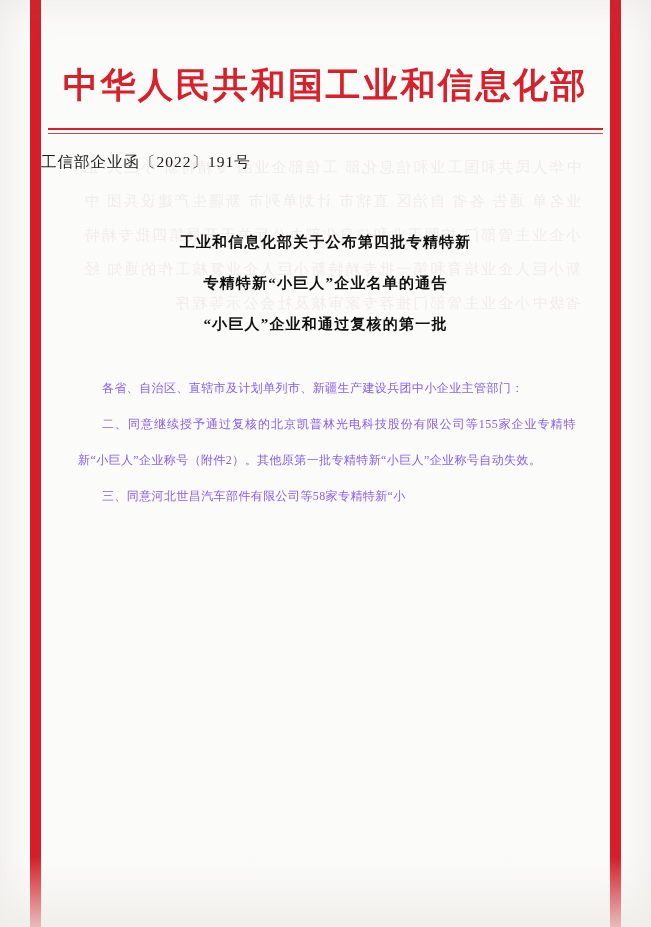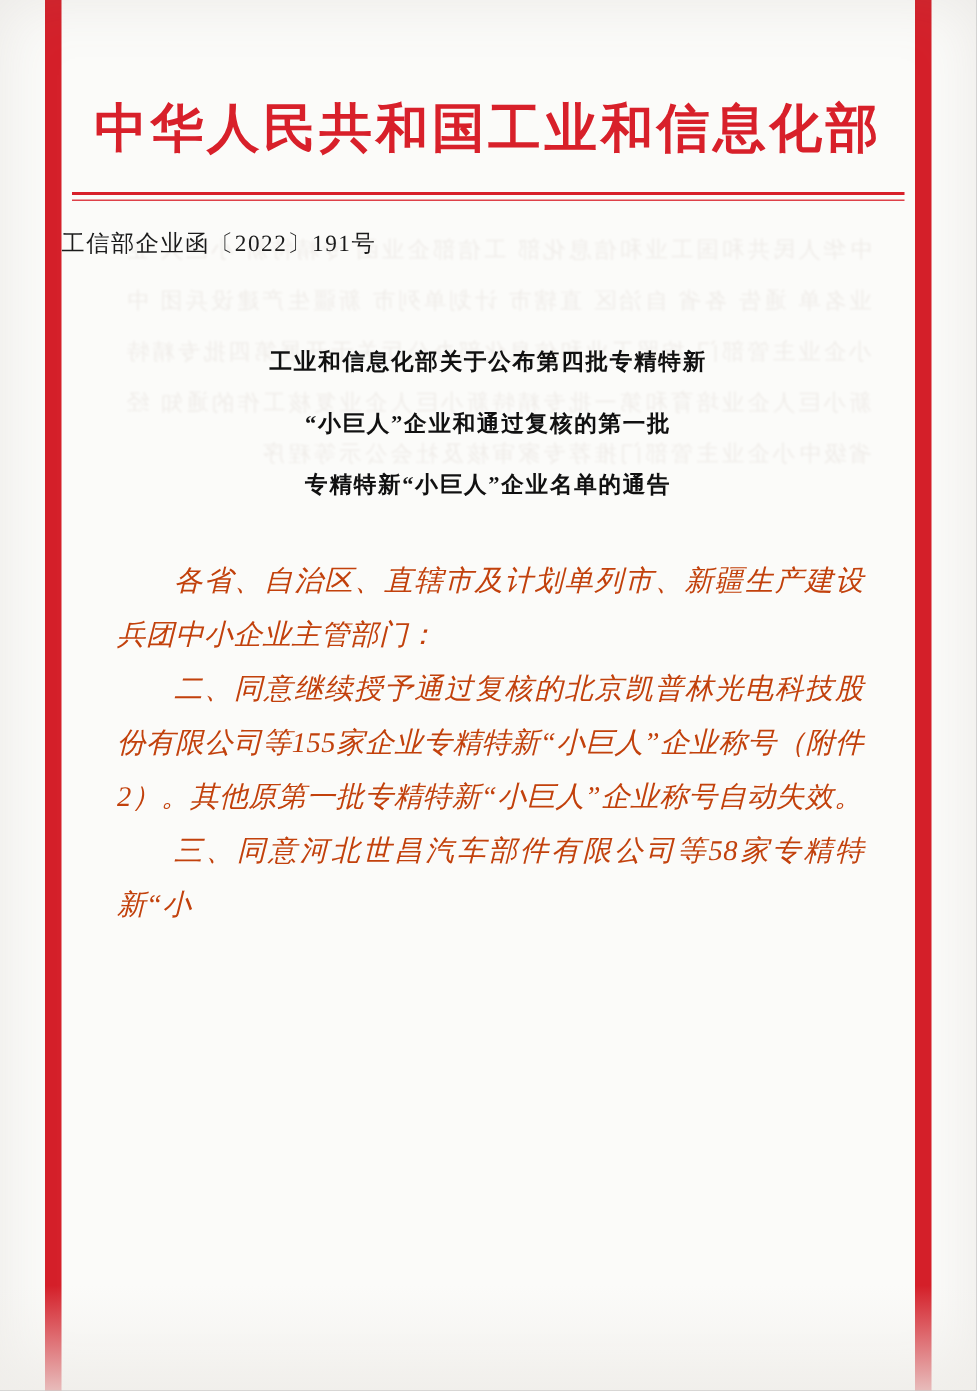--- a/index.html
+++ b/index.html
@@ -103,26 +103,25 @@
     color: #111;
     letter-spacing: 1.2px;
     line-height: 41px;
     white-space: nowrap;
   }
   .body-text {
     position: absolute;
     top: 370px;
     left: 78px;
     width: 498px;
-    font-size: 19px;
+    font-size: 12px;
     line-height: 36px;
-    color: #c2410c;
+    color: #8b5cf6;
     text-align: justify;
     letter-spacing: 0.4px;
-    font-style: italic;
   }
   .body-text p {
     margin: 0 0 0 0;
     text-align: justify;
     text-justify: inter-ideograph;
   }
   .indent { text-indent: 2em; }
   .page-shadow {
     position: absolute;
     left: 0; top: 0; right: 0; bottom: 0;
@@ -155,22 +154,22 @@
       <div class="masthead-title">中华人民共和国工业和信息化部</div>
     </div>
 
     <div class="rule-red"></div>
     <div class="rule-red thin"></div>
 
     <div class="doc-number">工信部企业函〔2022〕191号</div>
 
     <div class="title-block">
       <div class="title-line">工业和信息化部关于公布第四批专精特新</div>
+      <div class="title-line">专精特新“小巨人”企业名单的通告</div>
       <div class="title-line">“小巨人”企业和通过复核的第一批</div>
-      <div class="title-line">专精特新“小巨人”企业名单的通告</div>
     </div>
 
     <div class="body-text">
       <p class="indent">各省、自治区、直辖市及计划单列市、新疆生产建设兵团中小企业主管部门：</p>
       <p class="indent">二、同意继续授予通过复核的北京凯普林光电科技股份有限公司等155家企业专精特新“小巨人”企业称号（附件2）。其他原第一批专精特新“小巨人”企业称号自动失效。</p>
       <p class="indent">三、同意河北世昌汽车部件有限公司等58家专精特新“小</p>
     </div>
 
   </div>
 

